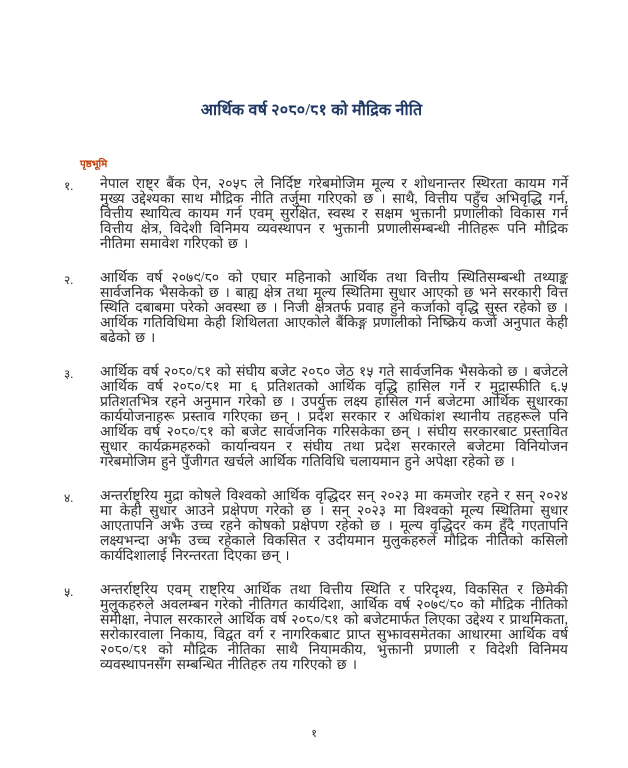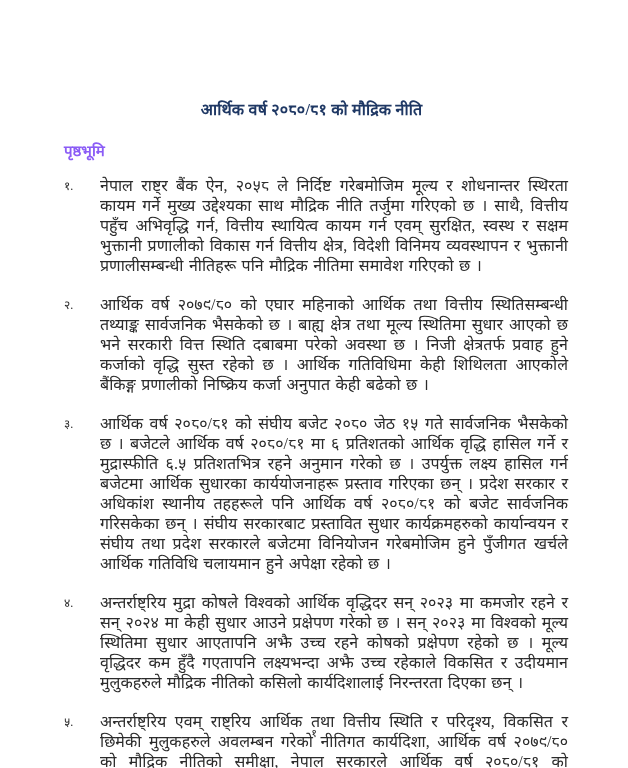--- a/index.html
+++ b/index.html
@@ -26,46 +26,46 @@
     text-align: center;
     font-size: 16px;
     font-weight: bold;
     color: #1f3864;
     letter-spacing: 0.2px;
   }
   .section-heading {
     position: absolute;
     top: 140px;
     left: 64px;
-    margin: 0;
-    font-size: 15px;
+    margin: 16px;
+    font-size: 10px;
     font-weight: bold;
-    color: #8b5cf6;
+    color: #c2410c;
   }
   .paragraphs {
     position: absolute;
     top: 176px;
     left: 64px;
     right: 60px;
   }
   .para {
     display: flex;
     align-items: flex-start;
     margin-bottom: 19px;
   }
   .para .num {
     flex: 0 0 36px;
     font-size: 12px;
     line-height: 20px;
     color: #2b2b2b;
   }
   .para .body {
     flex: 1 1 auto;
-    font-size: 16px;
-    line-height: 20px;
+    font-size: 14px;
+    line-height: 15px;
     text-align: justify;
     text-justify: inter-word;
     color: #2b2b2b;
     word-spacing: 1.5px;
   }
   .footer {
     position: absolute;
     bottom: 28px;
     left: 0;
     right: 0;

